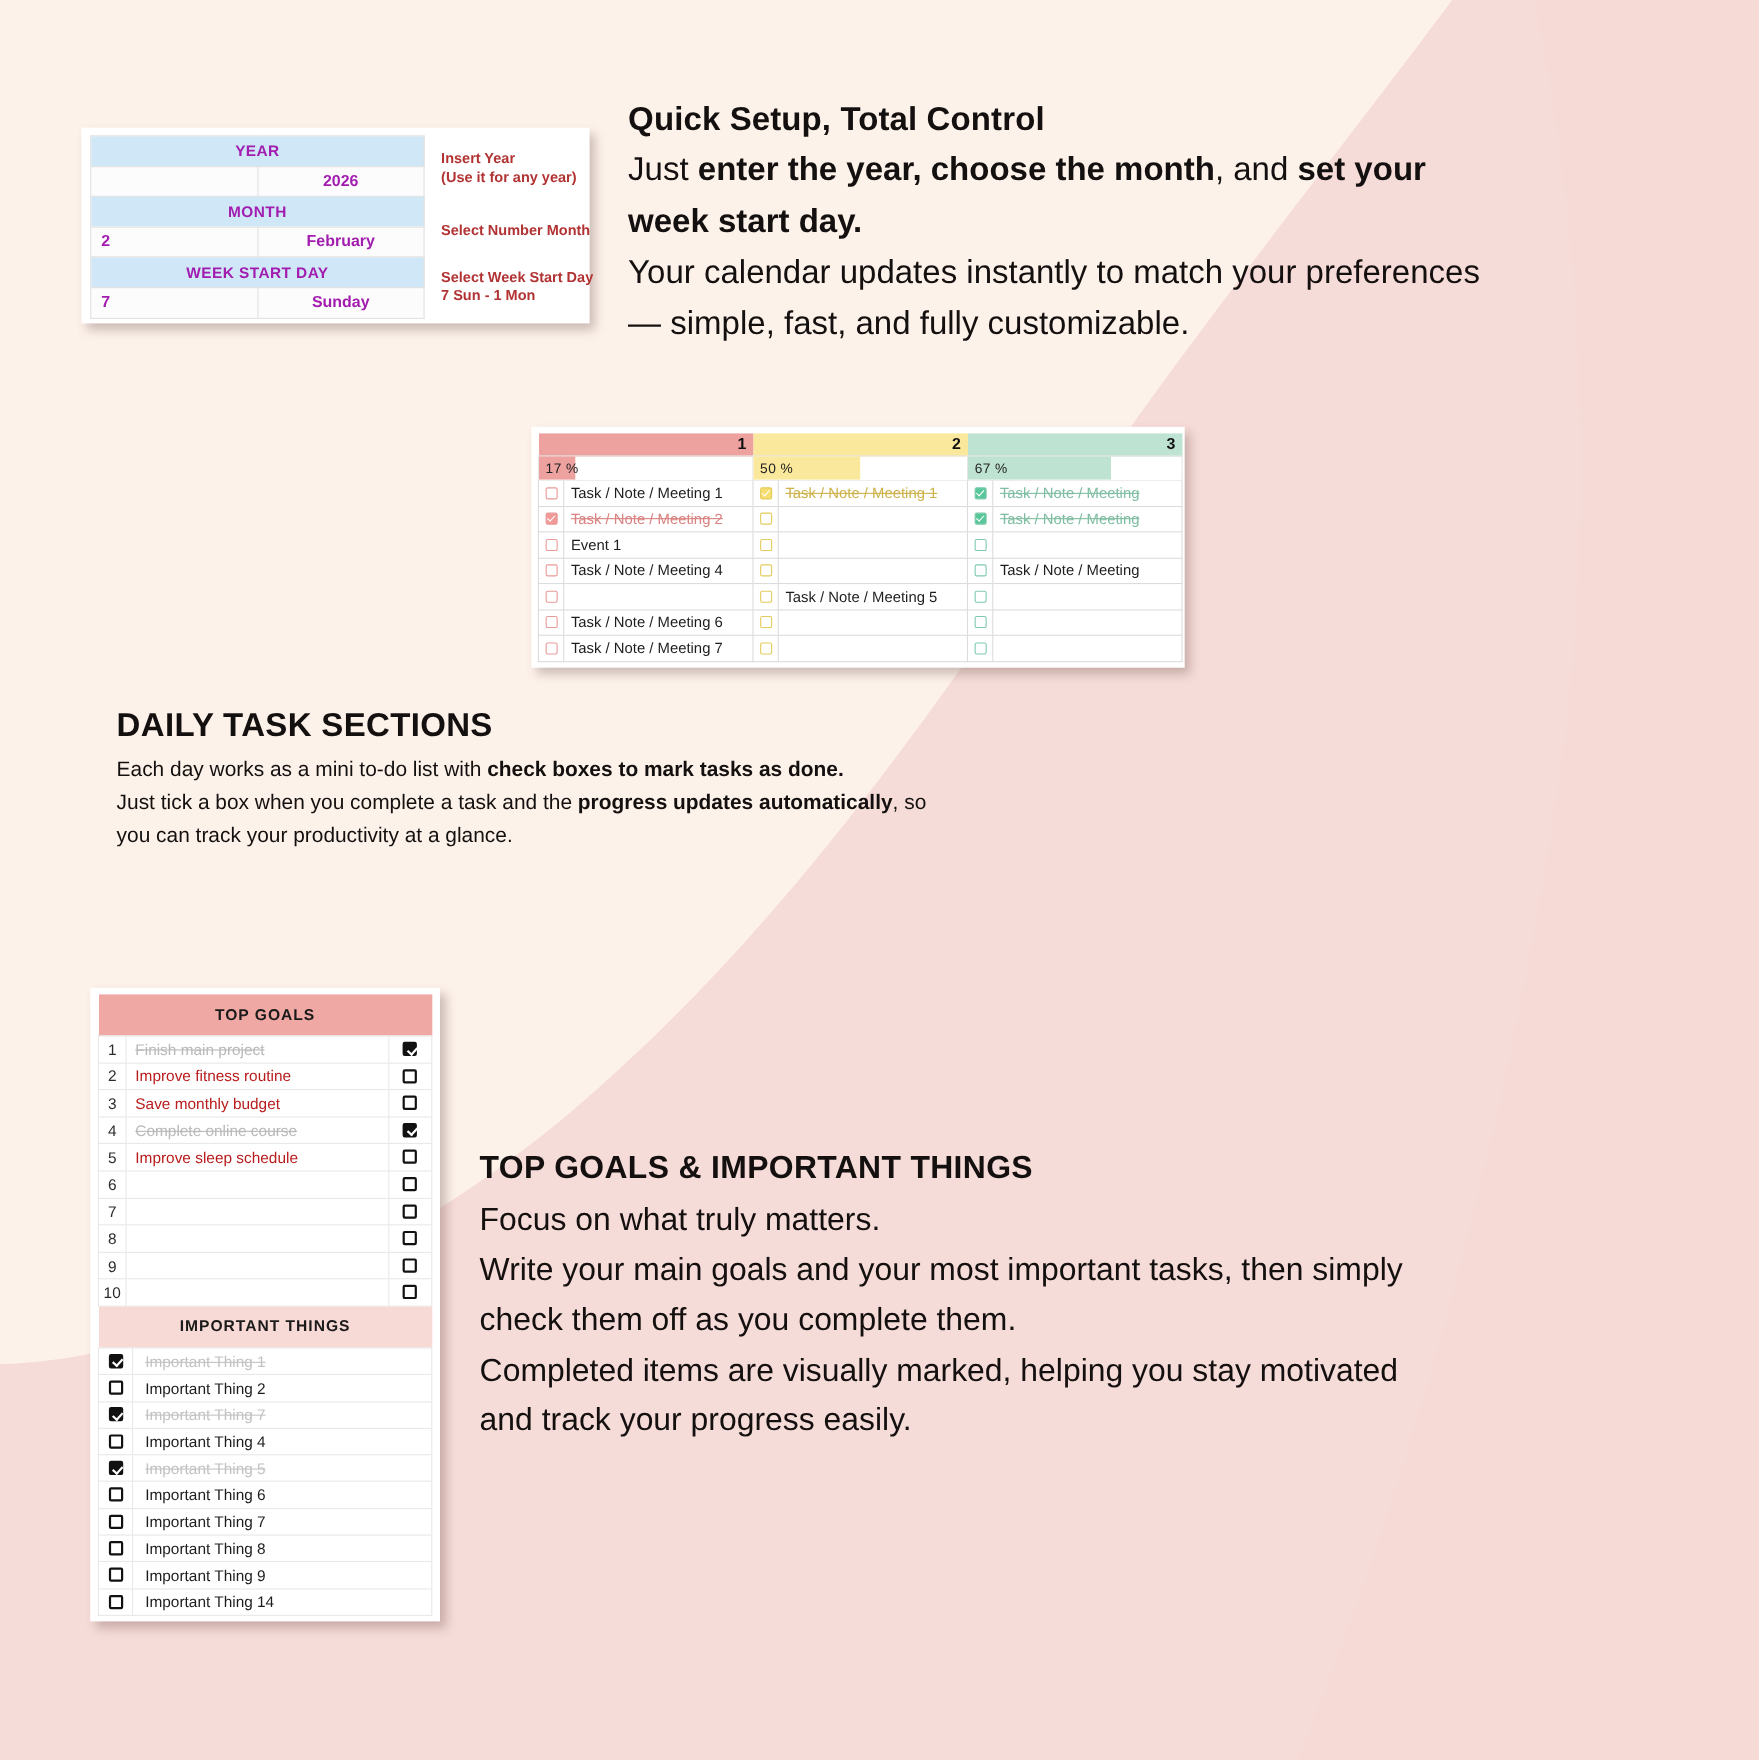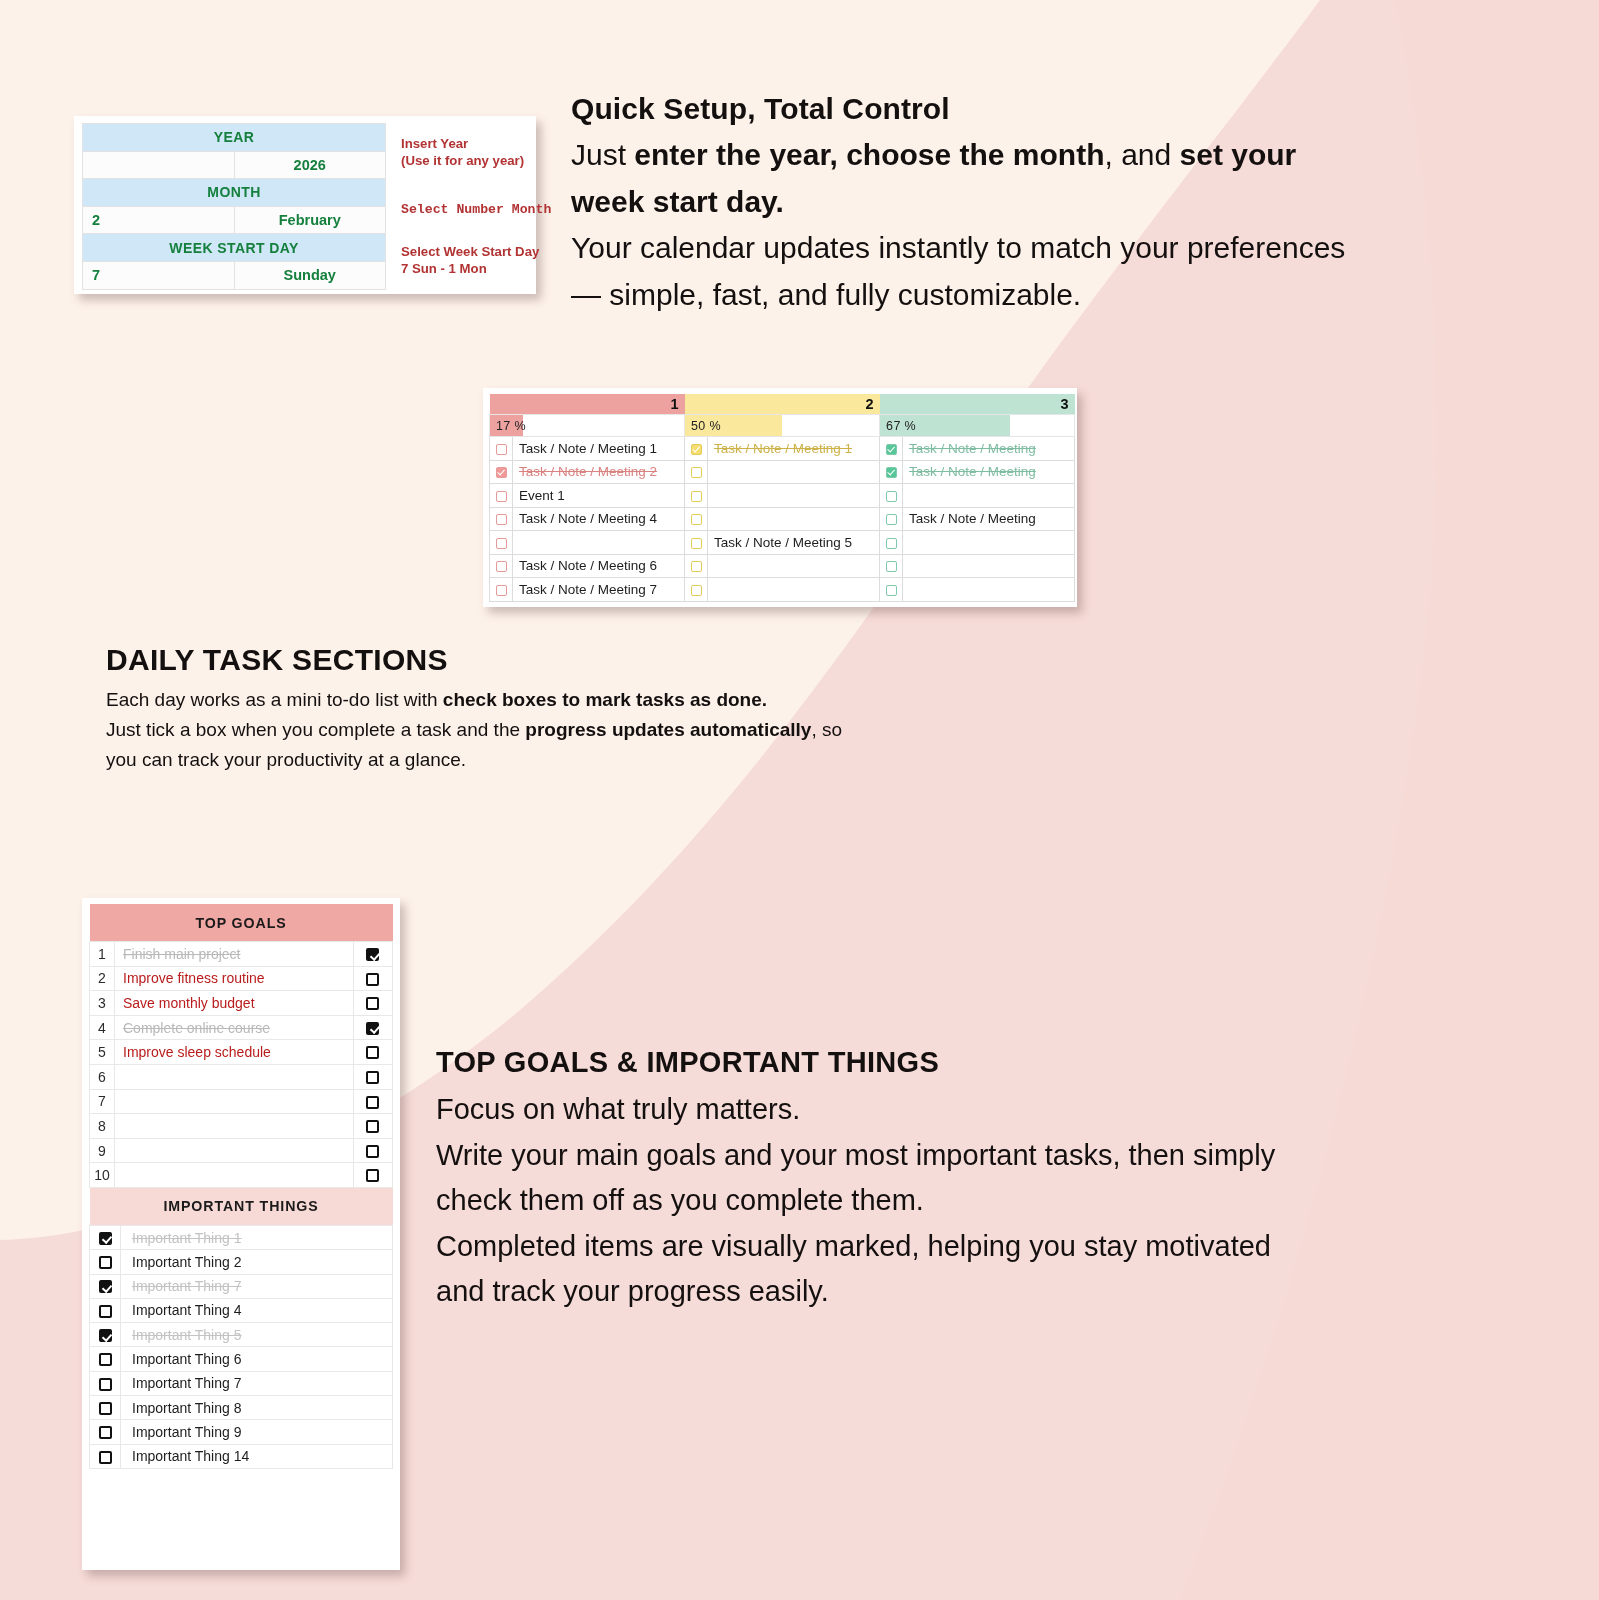--- a/index.html
+++ b/index.html
@@ -25,36 +25,36 @@
     box-shadow: 5px 6px 9px rgba(90,60,55,0.30);
     z-index: 4;
   }
 
   
   #setup-card { left:74px; top:116px; width:462px; height:178px; padding:0; }
   #setup-inner { display:flex; width:100%; height:100%; box-sizing:border-box; padding:7px 8px 8px 8px; }
   #setup-table { width:304px; border-collapse:collapse; table-layout:fixed; }
   #setup-table td {
     height:26.6px; padding:0; border:1px solid #e2e2e2;
-    font-size:14.5px; color:#15803d;
+    font-size:14.5px; color:#a21caf;
   }
   #setup-table .hdr {
     background:#cfe7f7; text-align:center; font-weight:bold; letter-spacing:.4px;
     font-size:14px;
   }
   #setup-table .numcol { width:36px; text-align:left; padding-left:9px; font-weight:bold; font-size:14.5px; background:#fcfcfc;}
   #setup-table .valcell { text-align:center; font-weight:bold; background:#fcfcfc; }
   #setup-notes { flex:1; padding-left:15px; position:relative; }
   .note {
     position:absolute; left:15px;
     color:#b23333; font-weight:bold; font-size:13.2px; line-height:1.32;
     white-space:nowrap;
   }
   .note.n1 { top:12px; }
-  .note.n2 { top:78px;font-family:Liberation Mono, monospace; }
+  .note.n2 { top:78px; }
   .note.n3 { top:120px; }
 
   
   .textblock { position:absolute; z-index:3; color:#14100f; }
   .tb-title {
     font-weight:bold; letter-spacing:.1px;
   }
   .tb-line { }
 
   #block-setup { left:571px; top:92px; width:940px; }
@@ -97,21 +97,21 @@
   .box.grn   { border-color:#7fcaab; }
   .box.ck.red { background:#ef9a98; }
   .box.ck.yel { background:#f5dd70; }
   .box.ck.grn { background:#57c79a; }
   .box.ck::after {
     content:""; position:absolute; left:2.6px; top:0.4px; width:3.2px; height:6.2px;
     border:solid #fff; border-width:0 1.7px 1.7px 0; transform:rotate(42deg);
   }
 
   
-  #goals-card { left:82px; top:898px; width:318px; height:672px; }
+  #goals-card { left:82px; top:898px; width:318px; height:576px; }
   #goals-inner { padding:6px 7px 8px 7px; box-sizing:border-box; width:100%; height:100%; }
   .gtable { width:100%; border-collapse:collapse; table-layout:fixed; }
   .gtable td { padding:0; border:1px solid #e8e8e8; }
   .sec-hd {
     text-align:center; font-weight:bold; font-size:14.2px; letter-spacing:.9px;
     height:37px; color:#1a1a1a; border:none !important;
   }
   .sec-hd.goals { background:#f0a8a4; }
   .sec-hd.things { background:#f7dad5; }
 

